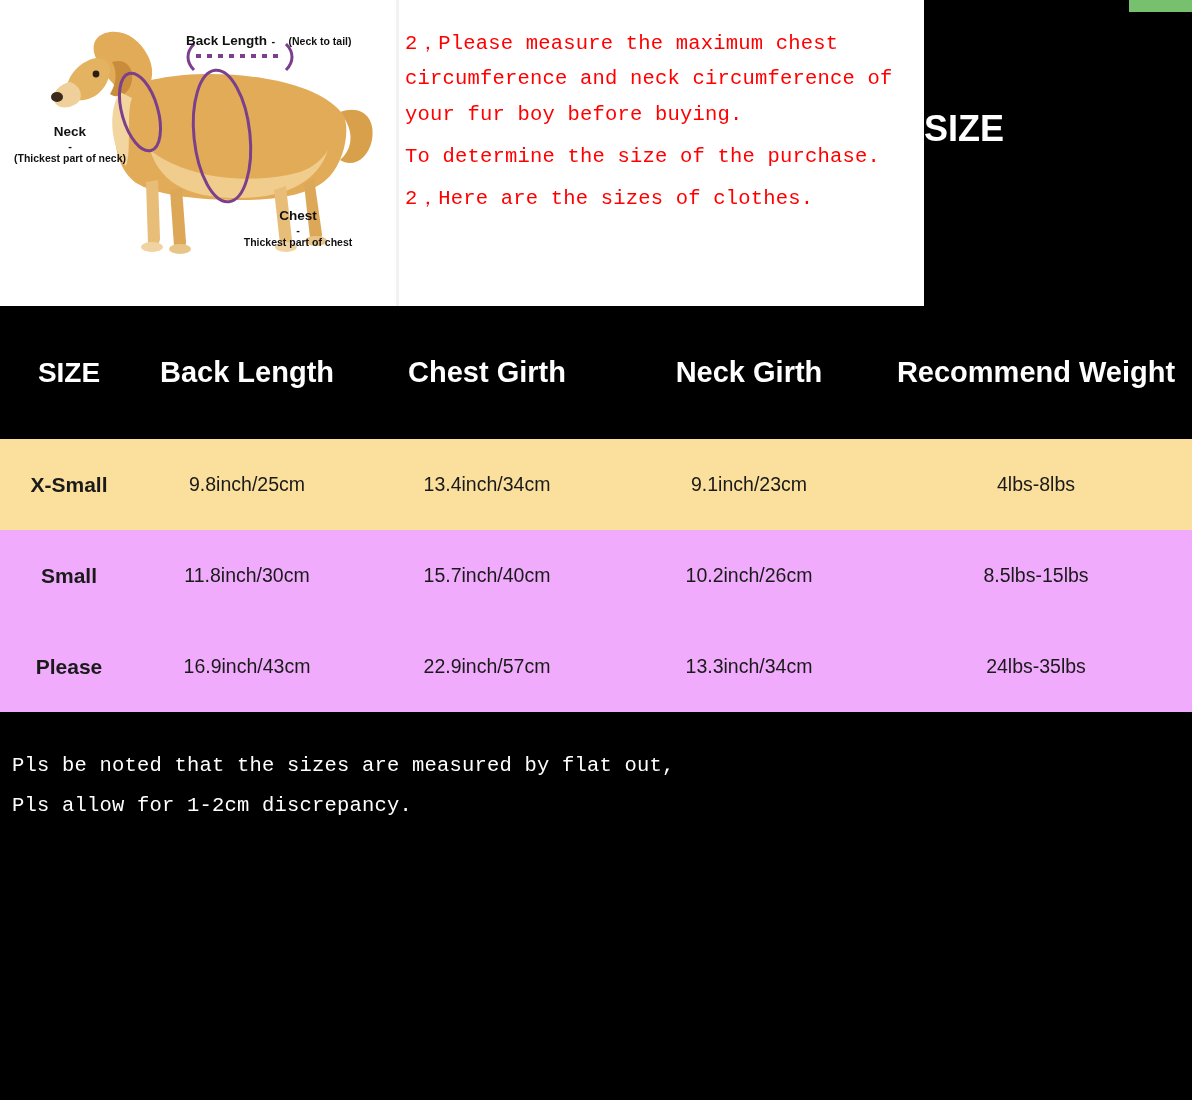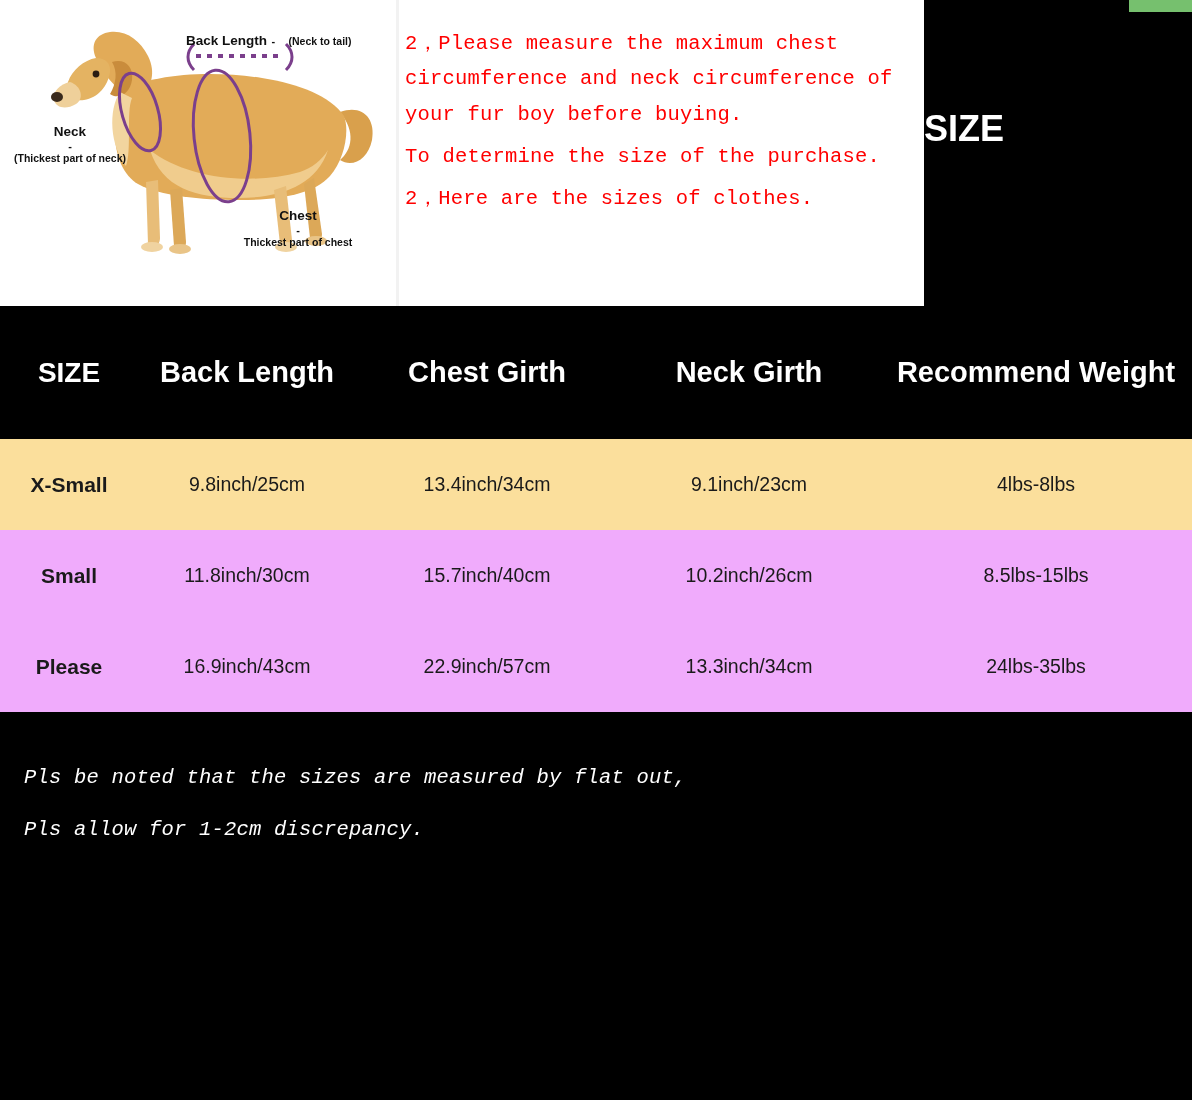--- a/index.html
+++ b/index.html
@@ -132,21 +132,21 @@
   .footer {
     background: #000;
     color: #ffffff;
     font-family: "Liberation Mono", monospace;
     font-size: 20.5px;
     line-height: 1.75;
     padding: 32px 0 0 8px;
     height: 132px;
     box-sizing: border-box;
   }
-  .footer p { margin: 16px; letter-spacing: 0.2px; font-style: italic; }
+  .footer p { margin: 4px; letter-spacing: 0.2px; }
 </style>
 </head>
 <body>
 
 <div class="page">
 
   <div class="top">
 
     <div class="diagram">
       <svg class="diagram-svg" viewBox="0 0 396 306" width="396" height="306">

